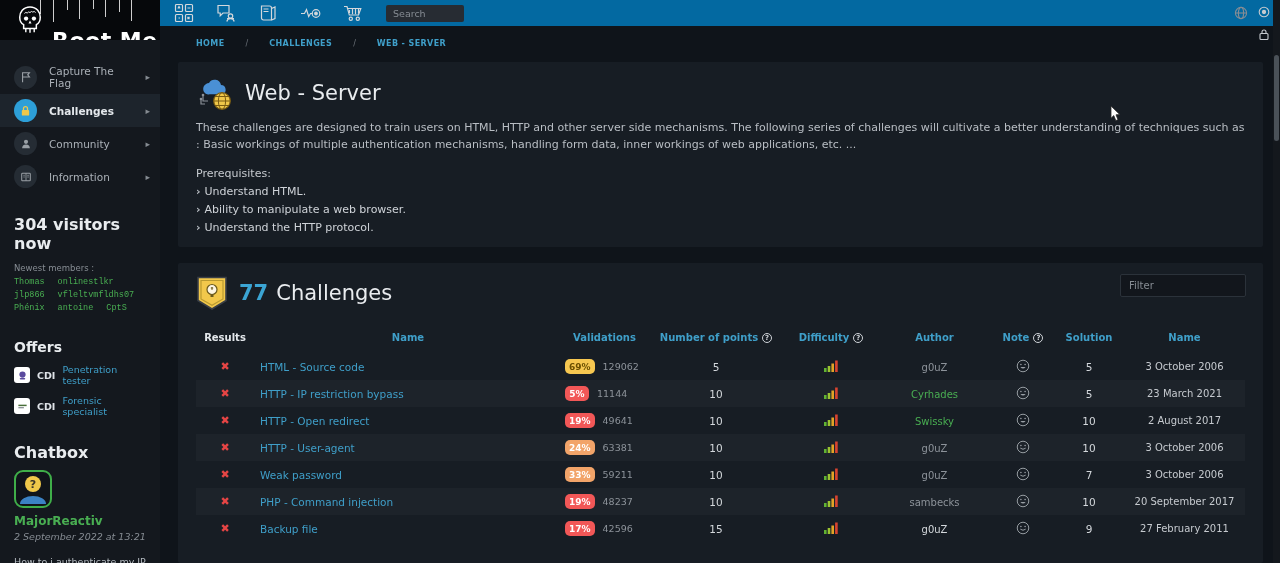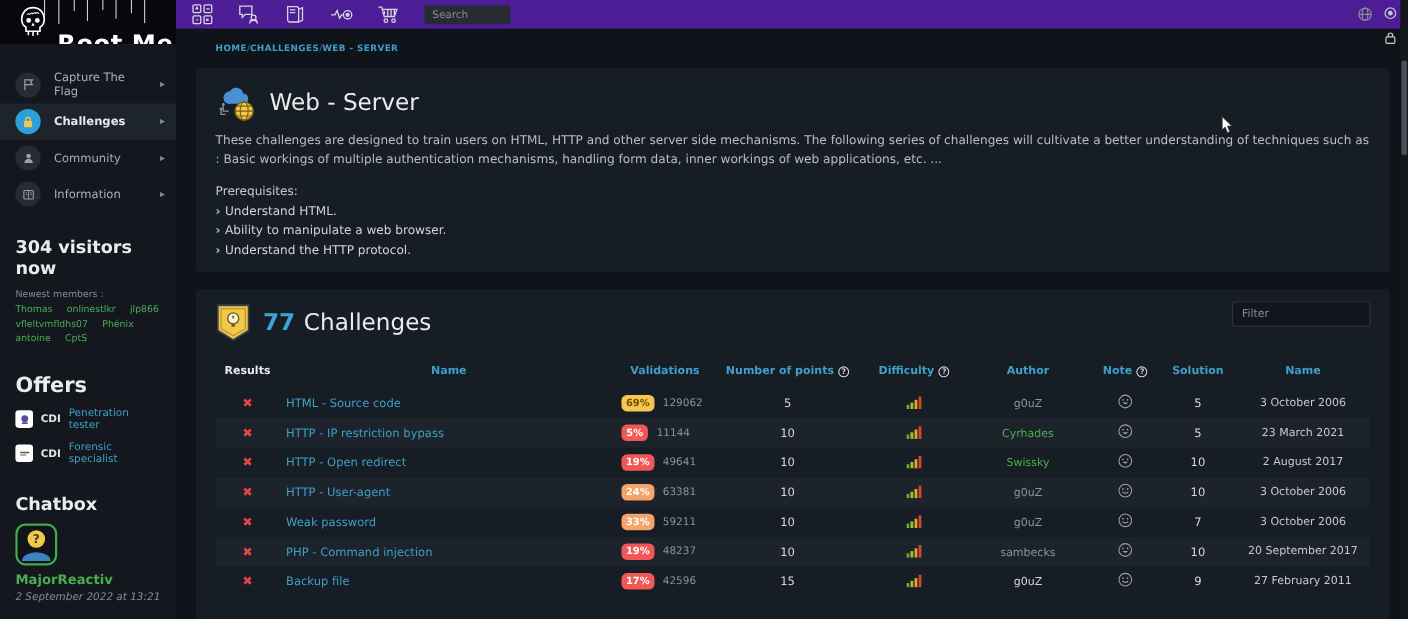--- a/index.html
+++ b/index.html
@@ -17,42 +17,42 @@
   .menu-item.active { background:#1d242c; }
   .icon-circle { width:23px; height:23px; min-width:23px; border-radius:50%; background:#252c34; display:flex; align-items:center; justify-content:center; }
   .menu-item.active .icon-circle { background:#2d9fd8; }
   .menu-label { font-size:10.5px; color:#aab0b7; flex:1; }
   .menu-item.active .menu-label { color:#e4e8ec; font-weight:bold; }
   .menu-chevron { color:#858b92; font-size:9px; }
 
   .side-section { padding:0 14px; }
   .visitors-title { color:#e9ecef; font-size:16px; font-weight:bold; margin-top:22px; }
   .newest-label { font-size:8.5px; color:#868c93; margin-top:10px; }
-  .members { display:flex; flex-wrap:wrap; column-gap:13px; row-gap:3px; margin-top:4px; }
+  .members { display:flex; flex-wrap:wrap; column-gap:13px; row-gap:3px; margin-top:4px;font-family:Liberation Mono, monospace; }
   .members a { font-size:8.5px; color:#49ae52; text-decoration:none; cursor:pointer; }
-  .offers-title { color:#e9ecef; font-size:19px; font-weight:600; margin-top:26px; }
+  .offers-title { color:#e9ecef; font-size:14px; font-weight:600; margin-top:26px; }
   .offer-row { display:flex; align-items:center; gap:7px; margin-top:9px; }
   .offer-badge { width:16px; height:16px; min-width:16px; background:#fff; border-radius:3px; display:flex; align-items:center; justify-content:center; }
   .offer-contract { font-size:9.5px; font-weight:bold; color:#dfe3e8; }
   .offer-role { font-size:9.5px; color:#3f9fc9; text-decoration:none; cursor:pointer; }
   .chatbox-title { color:#e9ecef; font-size:16px; font-weight:bold; margin-top:26px; }
   .chat-avatar { width:38px; height:38px; border:2px solid #3fae49; border-radius:9px; margin-top:8px; overflow:hidden; background:#10141a; display:block; }
   .chat-user { font-size:12px; color:#49ae52; font-weight:600; margin-top:6px; display:block; text-decoration:none; cursor:pointer; }
   .chat-time { font-size:9.5px; font-style:italic; color:#868c93; margin-top:3px; }
   .chat-msg { font-size:9.5px; color:#b2b8be; margin-top:14px; }
 
   
   .main { flex:1; display:flex; flex-direction:column; background:#0f141a; position:relative; }
-  .topbar { height:30px; background:#4c1d95; display:flex; align-items:center; padding:0 14px; gap:22px; }
+  .topbar { height:30px; background:#0369a1; display:flex; align-items:center; padding:0 14px; gap:22px; }
   .topbar .spacer { flex:1; }
   .top-icon { display:flex; align-items:center; cursor:pointer; }
   .search-input { width:78px; height:17px; background:#272c33; border:none; border-radius:2px;
     color:#aeb4ba; font-size:9.5px; padding:0 7px; font-family:"DejaVu Sans", sans-serif; outline:none; }
   .search-input::placeholder { color:#868c93; }
-  .breadcrumb { height:38px; display:flex; align-items:center; gap:0; padding-left:36px; }
+  .breadcrumb { height:38px; display:flex; align-items:center; gap:21px; padding-left:36px; }
   .breadcrumb a { font-size:8px; font-weight:bold; letter-spacing:.4px; color:#3f9fc9; text-decoration:none; cursor:pointer; }
   .crumb-sep { color:#6a7077; font-size:8px; }
 
   .content { padding:2px 17px 0 18px; }
   .panel { background:#171d24; border-radius:2px; padding:13px 18px; }
   .panel-head { display:flex; align-items:center; gap:11px; }
   .page-title { font-size:21px; color:#e9ecef; font-weight:400; }
   .page-subtitle { color:#3ba5d4; font-size:15px; margin-top:13px; }
   .page-desc { font-size:11px; color:#b9bec4; line-height:1.5; margin-top:9px; max-width:1055px; }
   .prereq-label { font-size:11px; color:#c6cacf; margin-top:14px; }

